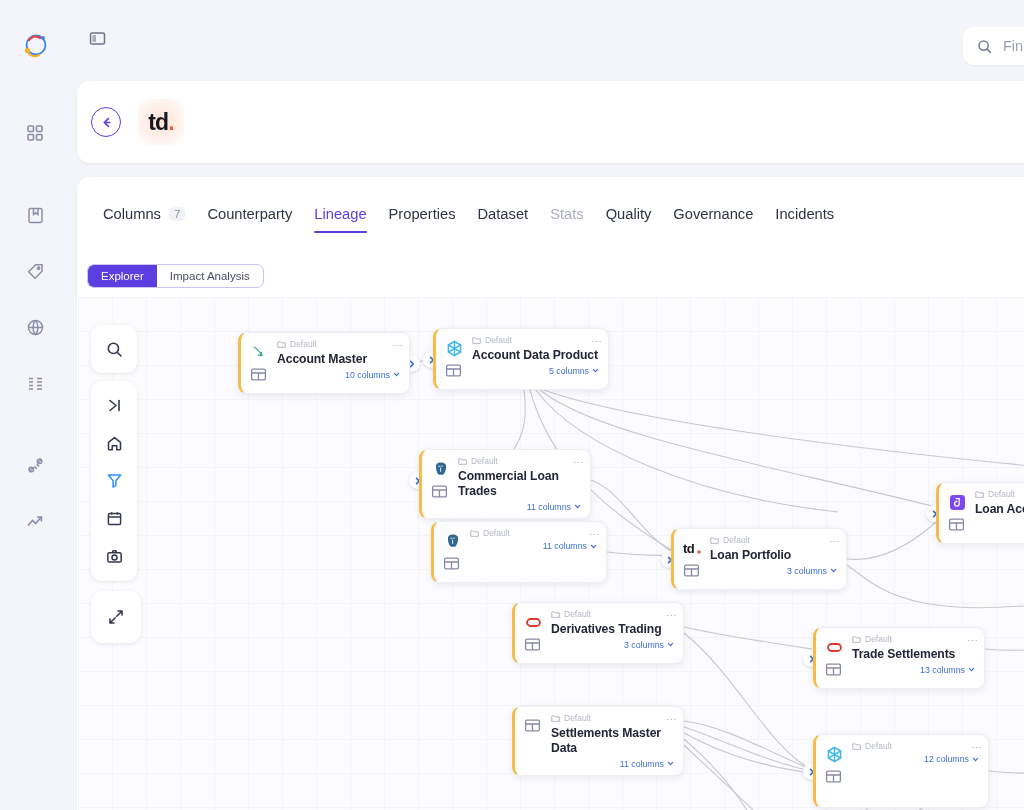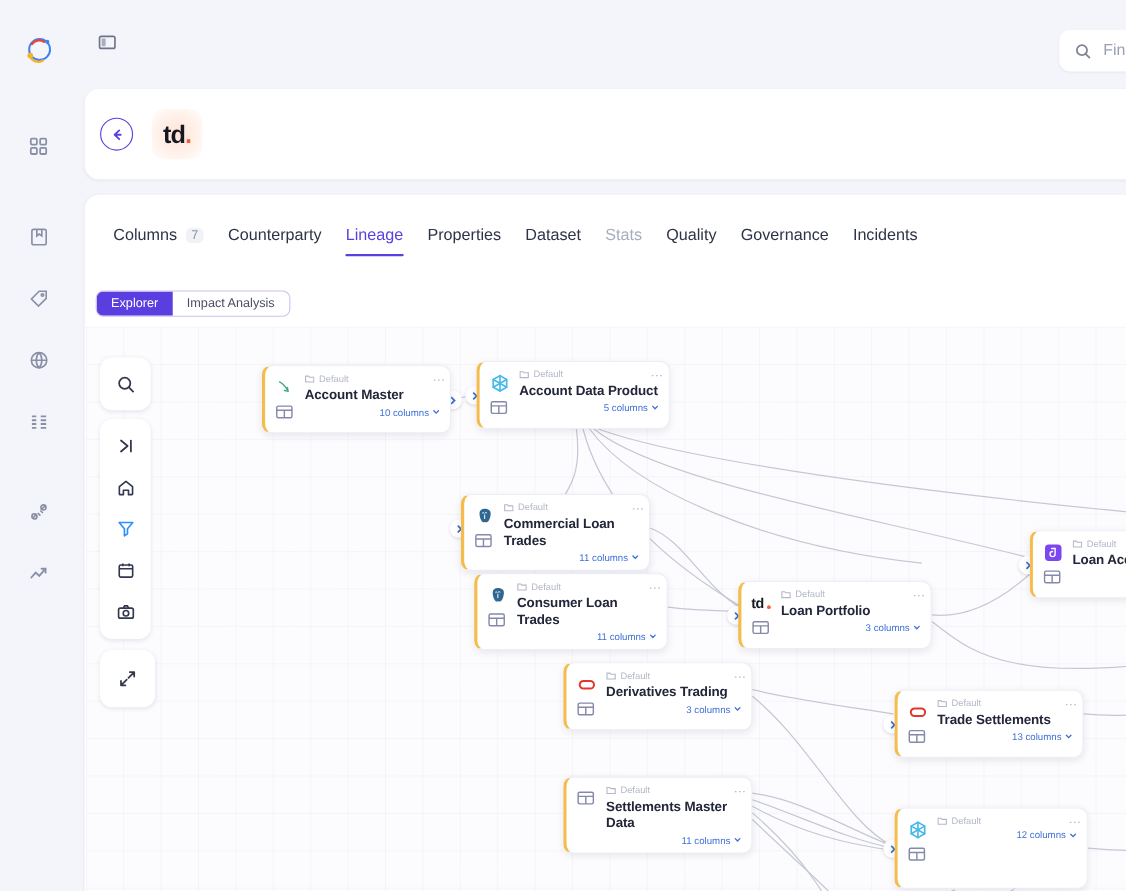--- a/index.html
+++ b/index.html
@@ -538,21 +538,20 @@
           </div>
           <div class="node-body">
             <div class="node-scope">
               <span style="display:flex">
                 <svg width="9" height="9" viewBox="0 0 9 9" fill="none" stroke="#b3b7c8" stroke-width="1">
                   <path d="M.8 7.3V1.9h2.6l.9 1h4V7.3z"></path>
                 </svg>
               </span>
               <span>Default</span>
             </div>
-            <div class="node-name">Consumer Loan Trades</div>
             <div class="node-cols">
               <span>11 columns</span>
               <span style="display:flex">
                 <svg width="7" height="7" viewBox="0 0 7 7" fill="none" stroke="#3e6fd8" stroke-width="1.2" stroke-linecap="round">
                   <path d="M1.4 2.4l2.1 2.2 2.1-2.2"></path>
                 </svg>
               </span>
             </div>
             <div class="node-kebab">⋮</div>
           </div>

